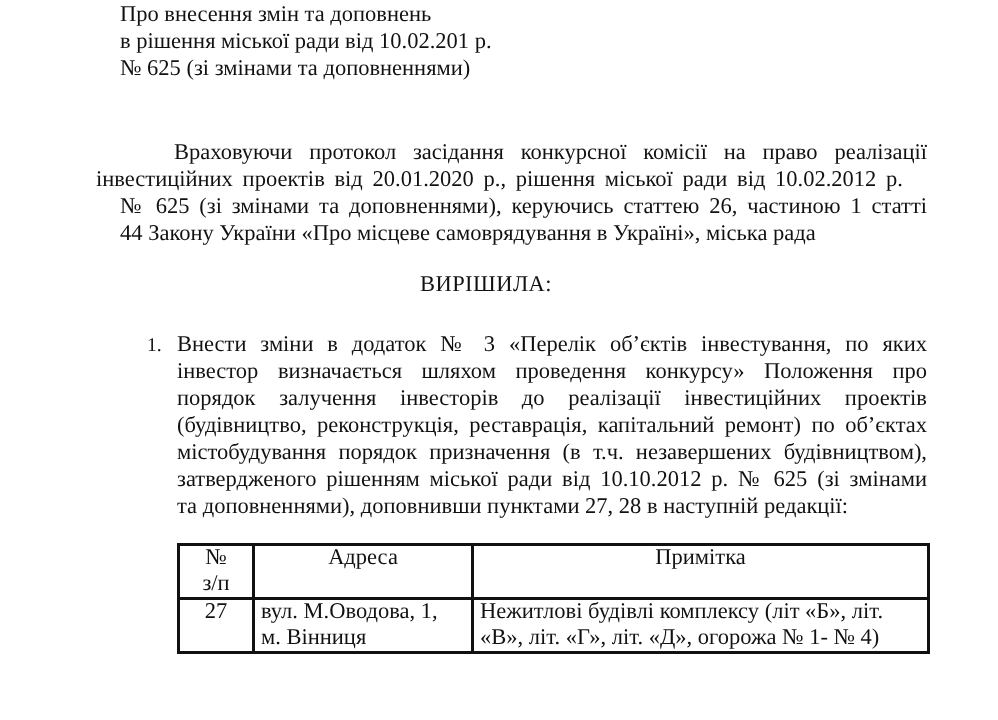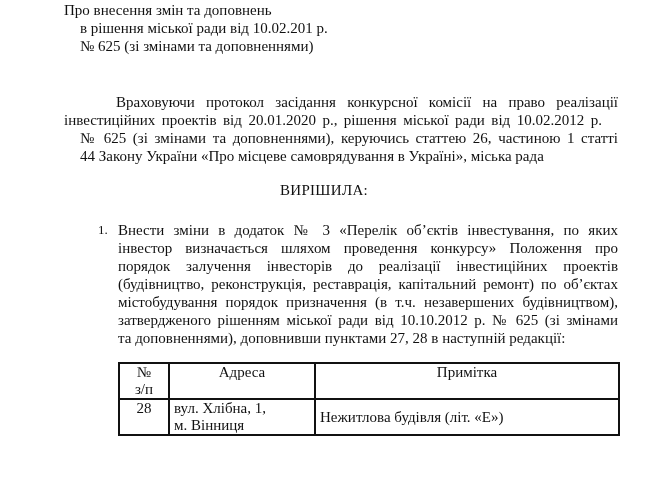--- a/index.html
+++ b/index.html
@@ -28,21 +28,21 @@
   .r1 { height: 33px; }
   .r2 { height: 33px; }
   .r3 { height: 34px; }
   .mid { vertical-align: middle !important; }
   .num { position: absolute; left: 98px; top: 221px; }
 </style>
 </head>
 <body>
 
 <div>
-  <div class="line" style="left:64px; top:1px;text-align:right;">Про внесення змін та доповнень</div>
+  <div class="line" style="left:80px; top:1px;text-align:right;">Про внесення змін та доповнень</div>
   <div class="line" style="left:80px; top:19px;">в рішення міської ради від 10.02.201 р.</div>
   <div class="line" style="left:80px; top:37px;">№ 625 (зі змінами та доповненнями)</div>
 </div>
 
 <div>
   <div class="just" style="left:116px; top:93px; width:502px;"><span class="fill">Враховуючи протокол засідання конкурсної комісії на право реалізації</span></div>
   <div class="just" style="left:64px; top:111px; width:538px;"><span class="fill">інвестиційних проектів від 20.01.2020 р., рішення міської ради від 10.02.2012 р.</span></div>
   <div class="just" style="left:80px; top:129px; width:538px;"><span class="fill">№ 625 (зі змінами та доповненнями), керуючись статтею 26, частиною 1 статті</span></div>
   <div class="line" style="left:80px; top:147px;">44 Закону України «Про місцеве самоврядування в Україні», міська рада</div>
 </div>
@@ -63,22 +63,25 @@
 <table class="obj">
   <tbody>
       <tr class="r1">
     <th class="c1">
       <div>№</div>
       <div>з/п</div>
     </th>
     <th class="c2">Адреса</th>
     <th>Примітка</th>
   </tr>
-  <tr class="r3">
-    <td class="c1">28</td>
+  <tr class="r2">
+    <td class="c1">27</td>
     <td class="c2">
-      <div>вул. Хлібна, 1,</div>
+      <div>вул. М.Оводова, 1,</div>
       <div>м. Вінниця</div>
     </td>
-    <td class="mid">Нежитлова будівля (літ. «Е»)</td>
+    <td>
+      <div>Нежитлові будівлі комплексу (літ «Б», літ.</div>
+      <div>«В», літ. «Г», літ. «Д», огорожа № 1- № 4)</div>
+    </td>
   </tr>
 </tbody>
   </table>
 
 </body></html>

